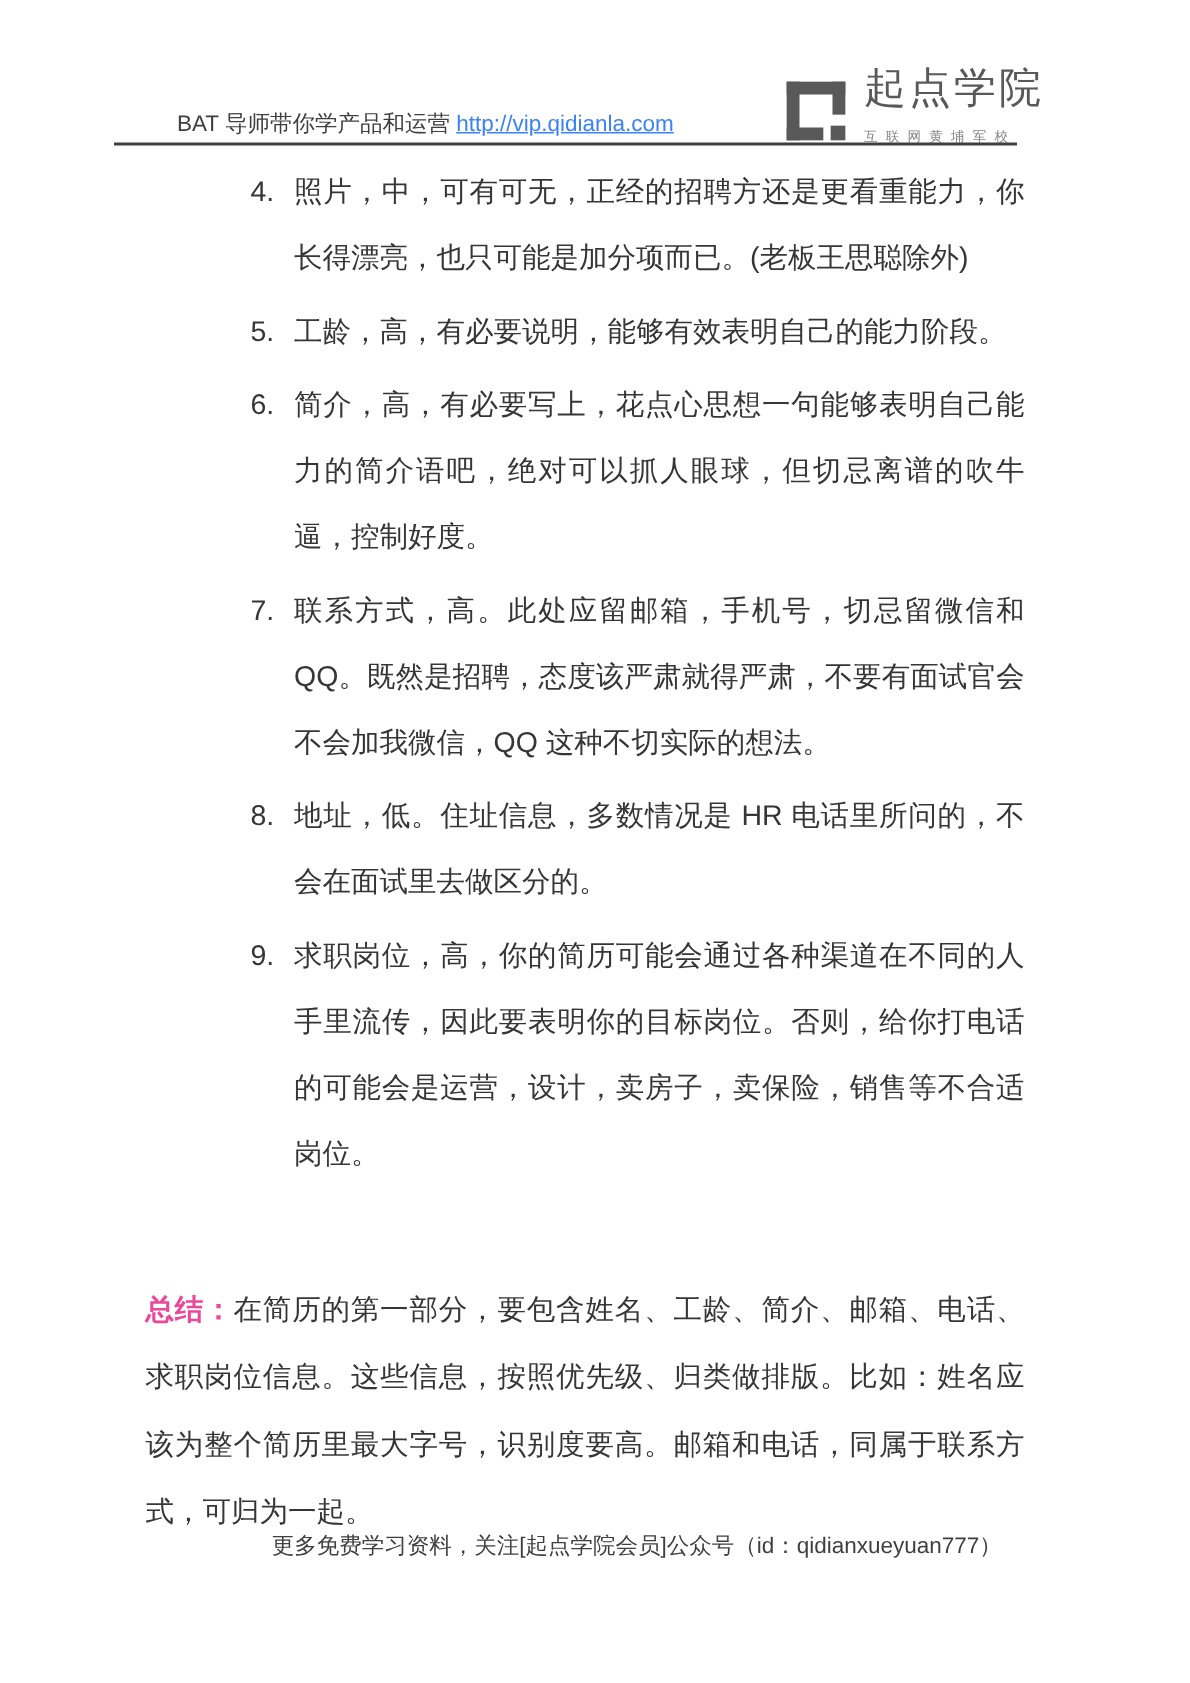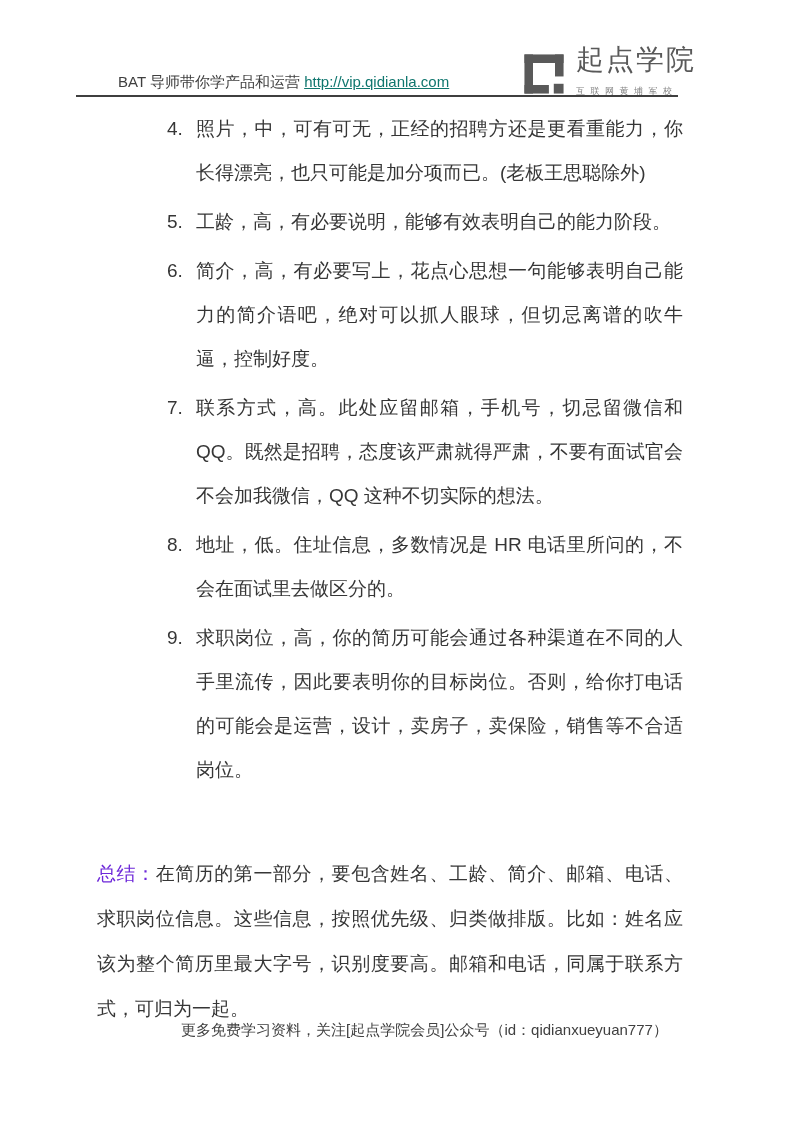--- a/index.html
+++ b/index.html
@@ -26,21 +26,21 @@
   }
   .tagline {
     position: absolute;
     left: 42px;
     bottom: 2px;
     font-size: 15px;
     color: #3f3f3f;
     white-space: nowrap;
   }
   .tagline a {
-    color: #0f766e;
+    color: #3b82f6;
     text-decoration: underline;
   }
   .logo {
     position: absolute;
     right: 22px;
     top: 2px;
     display: flex;
     align-items: flex-end;
     font-family: Liberation Serif, serif;
   }
@@ -104,22 +104,22 @@
     top: 851px;
     left: 97px;
     width: 586px;
     margin: 0;
     font-size: 19px;
     line-height: 45px;
     color: #363636;
     text-align: justify;
   }
   .summary-label {
-    color: #6d28d9;
-    font-weight: normal;
+    color: #ec4899;
+    font-weight: bold;
   }
 
   
   .footer {
     position: absolute;
     top: 1021px;
     left: 0;
     width: 100%;
     text-align: center;
     font-size: 15px;

